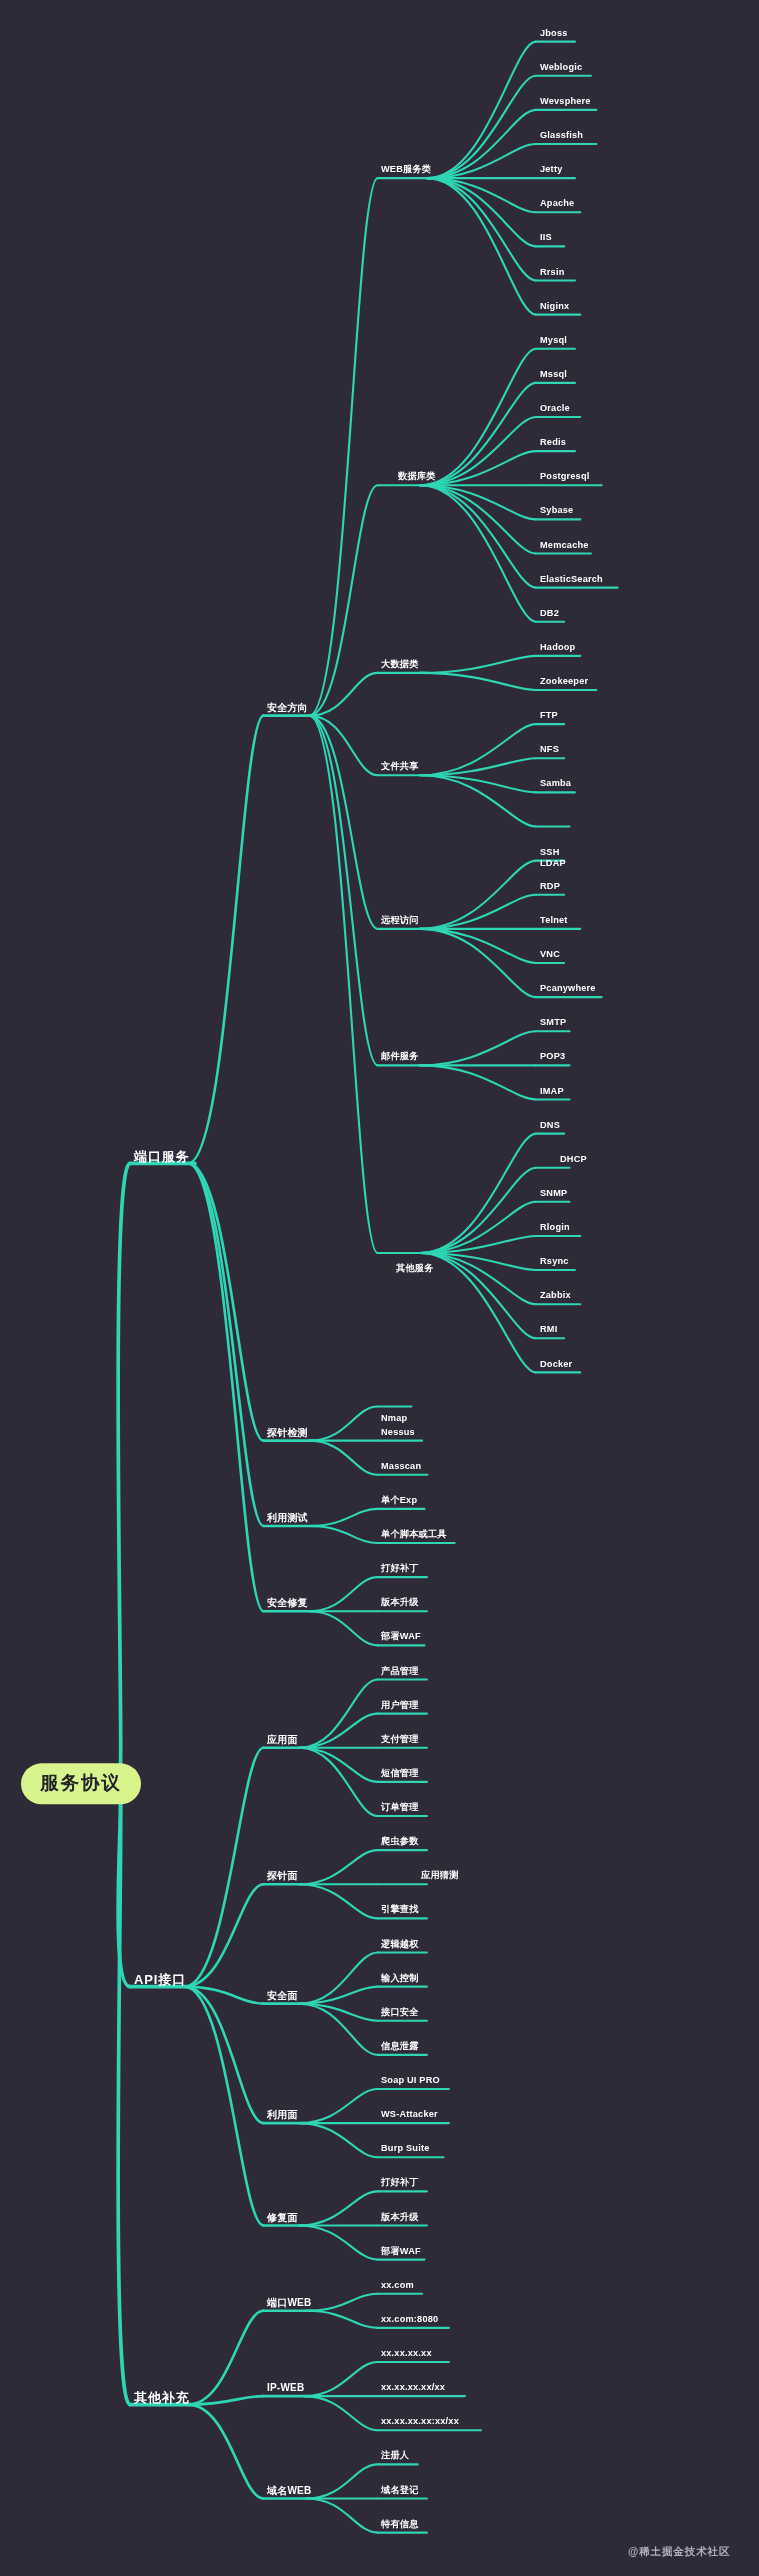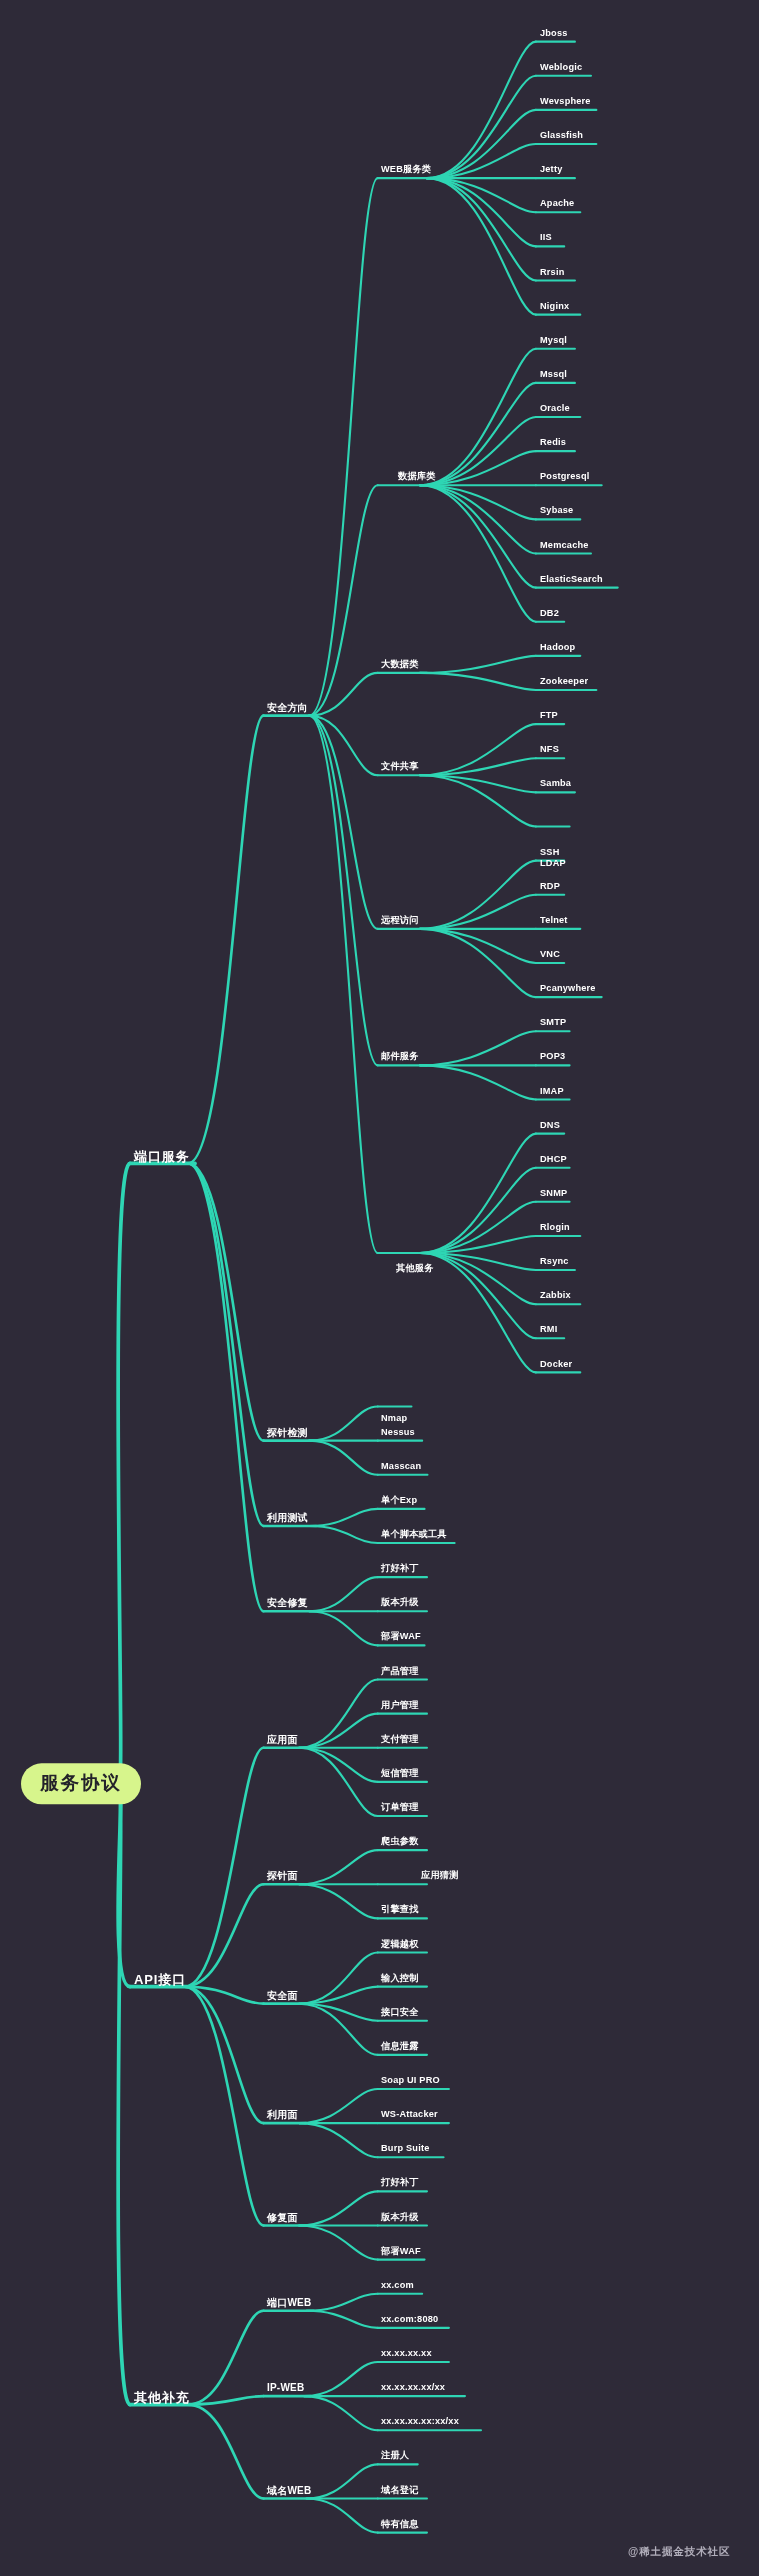--- a/index.html
+++ b/index.html
@@ -285,21 +285,21 @@
       <div class="node lvl-3" style="left: 540px; top: 887px;">RDP</div>
       <div class="node lvl-3" style="left: 540px; top: 921px;">Telnet</div>
       <div class="node lvl-3" style="left: 540px; top: 955px;">VNC</div>
       <div class="node lvl-3" style="left: 540px; top: 989px;">Pcanywhere</div>
       <div class="node lvl-3" style="left: 381px; top: 1057px;">邮件服务</div>
       <div class="node lvl-3" style="left: 540px; top: 1023px;">SMTP</div>
       <div class="node lvl-3" style="left: 540px; top: 1057px;">POP3</div>
       <div class="node lvl-3" style="left: 540px; top: 1092px;">IMAP</div>
       <div class="node lvl-3" style="left: 396px; top: 1245px; margin-top: 24px;">其他服务</div>
       <div class="node lvl-3" style="left: 540px; top: 1126px;">DNS</div>
-      <div class="node lvl-3" style="left: 540px; top: 1160px;">DHCP</div>
+      <div class="node lvl-3" style="left: 560px; top: 1160px;">DHCP</div>
       <div class="node lvl-3" style="left: 540px; top: 1194px;">SNMP</div>
       <div class="node lvl-3" style="left: 540px; top: 1228px;">Rlogin</div>
       <div class="node lvl-3" style="left: 540px; top: 1262px;">Rsync</div>
       <div class="node lvl-3" style="left: 540px; top: 1296px;">Zabbix</div>
       <div class="node lvl-3" style="left: 540px; top: 1330px;">RMI</div>
       <div class="node lvl-3" style="left: 540px; top: 1365px;">Docker</div>
       <div class="node lvl-2" style="left: 267px; top: 1433px;">探针检测</div>
       <div class="node lvl-3" style="left: 381px; top: 1399px; margin-top: 20px;">Nmap</div>
       <div class="node lvl-3" style="left: 381px; top: 1433px;">Nessus</div>
       <div class="node lvl-3" style="left: 381px; top: 1467px;">Masscan</div>

